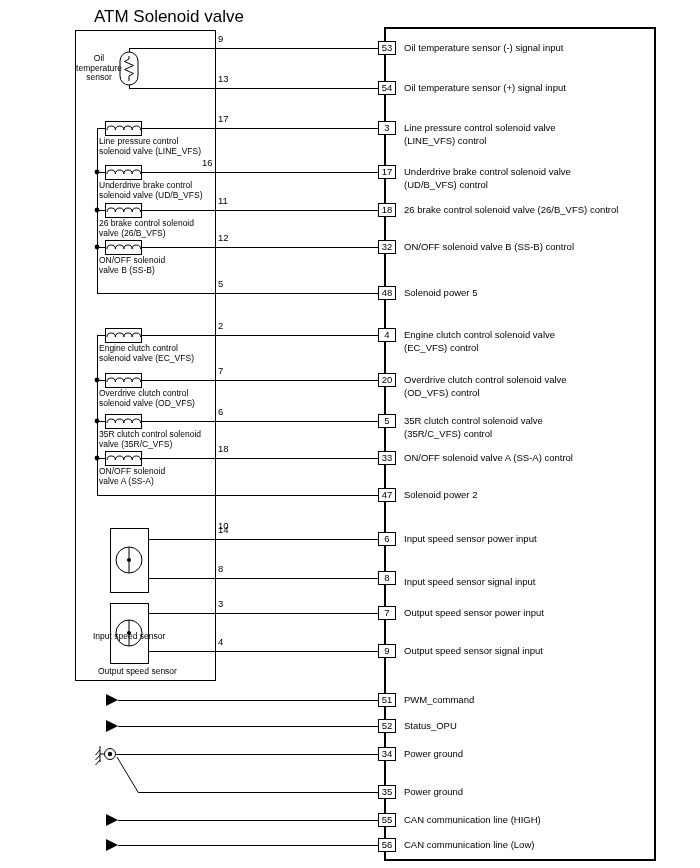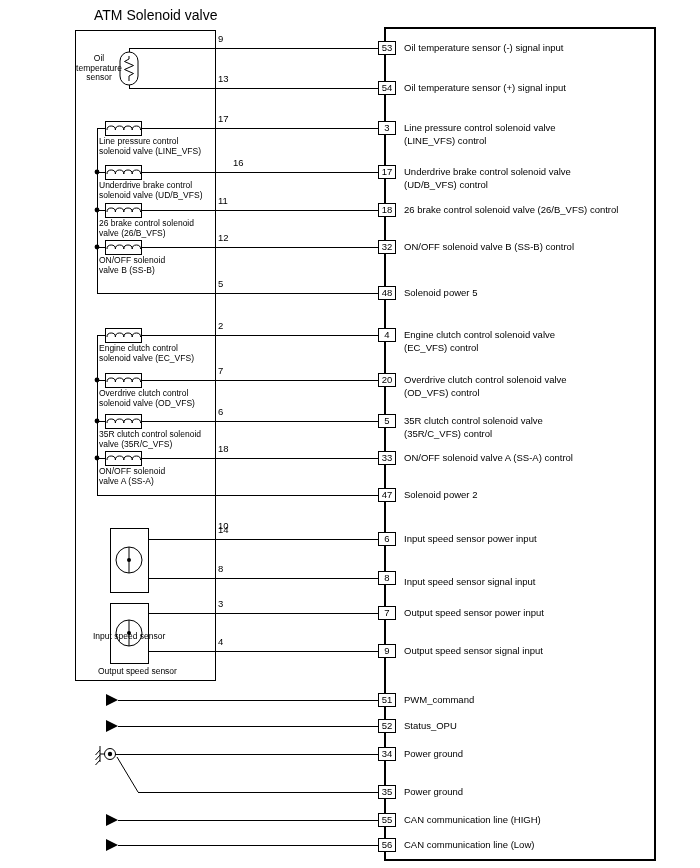--- a/index.html
+++ b/index.html
@@ -7,21 +7,21 @@
   #stage{position:relative;width:700px;height:868px;background:#fff;overflow:hidden;}
   #art{position:absolute;left:0;top:0;}
   #art line,#art path,#art polyline{stroke:#000;stroke-width:1;fill:none;}
   #art rect{stroke:#000;stroke-width:1;fill:none;}
   #art rect.tcmbox{stroke-width:1.8;}
   #art .crisp{shape-rendering:crispEdges;}
   #art circle.dot{fill:#000;stroke:none;}
   #art circle.ring{fill:#fff;stroke:#000;stroke-width:1;}
   #art circle.open{fill:none;stroke:#000;stroke-width:1;}
   #art polygon{fill:#000;stroke:none;}
-  .atm-title{position:absolute;left:94px;top:7px;font-size:14px;}
+  .atm-title{position:absolute;left:94px;top:7px;font-size:17px;}
   .tcm-title{position:absolute;left:385px;top:5px;width:270px;text-align:center;font-size:14px;font-weight:bold;}
   .pinbox{position:absolute;box-sizing:border-box;width:18px;height:14px;border:1px solid #000;background:#fff;
           display:flex;align-items:center;justify-content:center;font-size:9.5px;line-height:1;}
   .pindesc{position:absolute;font-size:9.5px;line-height:12.5px;white-space:pre-line;}
   .wnum{position:absolute;font-size:9.5px;line-height:10px;}
   .clabel{position:absolute;font-size:8.5px;line-height:9.5px;white-space:pre-line;}
   .clabel.center{text-align:center;}
 </style>
 </head>
 <body>
@@ -159,21 +159,21 @@
       <div class="pinbox" style="left: 378px; top: 81px;">54</div>
       <div class="pindesc" style="left: 404px; top: 82px;">Oil temperature sensor (+) signal input</div>
       <div class="wnum" style="left: 218px; top: 74px;">13</div>
       <div class="pinbox" style="left: 378px; top: 121px;">3</div>
       <div class="pindesc" style="left: 404px; top: 122px;">Line pressure control solenoid valve
 (LINE_VFS) control</div>
       <div class="wnum" style="left: 218px; top: 114px;">17</div>
       <div class="pinbox" style="left: 378px; top: 165px;">17</div>
       <div class="pindesc" style="left: 404px; top: 166px;">Underdrive brake control solenoid valve
 (UD/B_VFS) control</div>
-      <div class="wnum" style="left: 233px; top: 158px;">16</div>
+      <div class="wnum" style="left: 202px; top: 158px;">16</div>
       <div class="pinbox" style="left: 378px; top: 203px;">18</div>
       <div class="pindesc" style="left: 404px; top: 204px;">26 brake control solenoid valve (26/B_VFS) control</div>
       <div class="wnum" style="left: 218px; top: 196px;">11</div>
       <div class="pinbox" style="left: 378px; top: 240px;">32</div>
       <div class="pindesc" style="left: 404px; top: 241px;">ON/OFF solenoid valve B (SS-B) control</div>
       <div class="wnum" style="left: 218px; top: 233px;">12</div>
       <div class="pinbox" style="left: 378px; top: 286px;">48</div>
       <div class="pindesc" style="left: 404px; top: 287px;">Solenoid power 5</div>
       <div class="wnum" style="left: 218px; top: 279px;">5</div>
       <div class="pinbox" style="left: 378px; top: 328px;">4</div>

